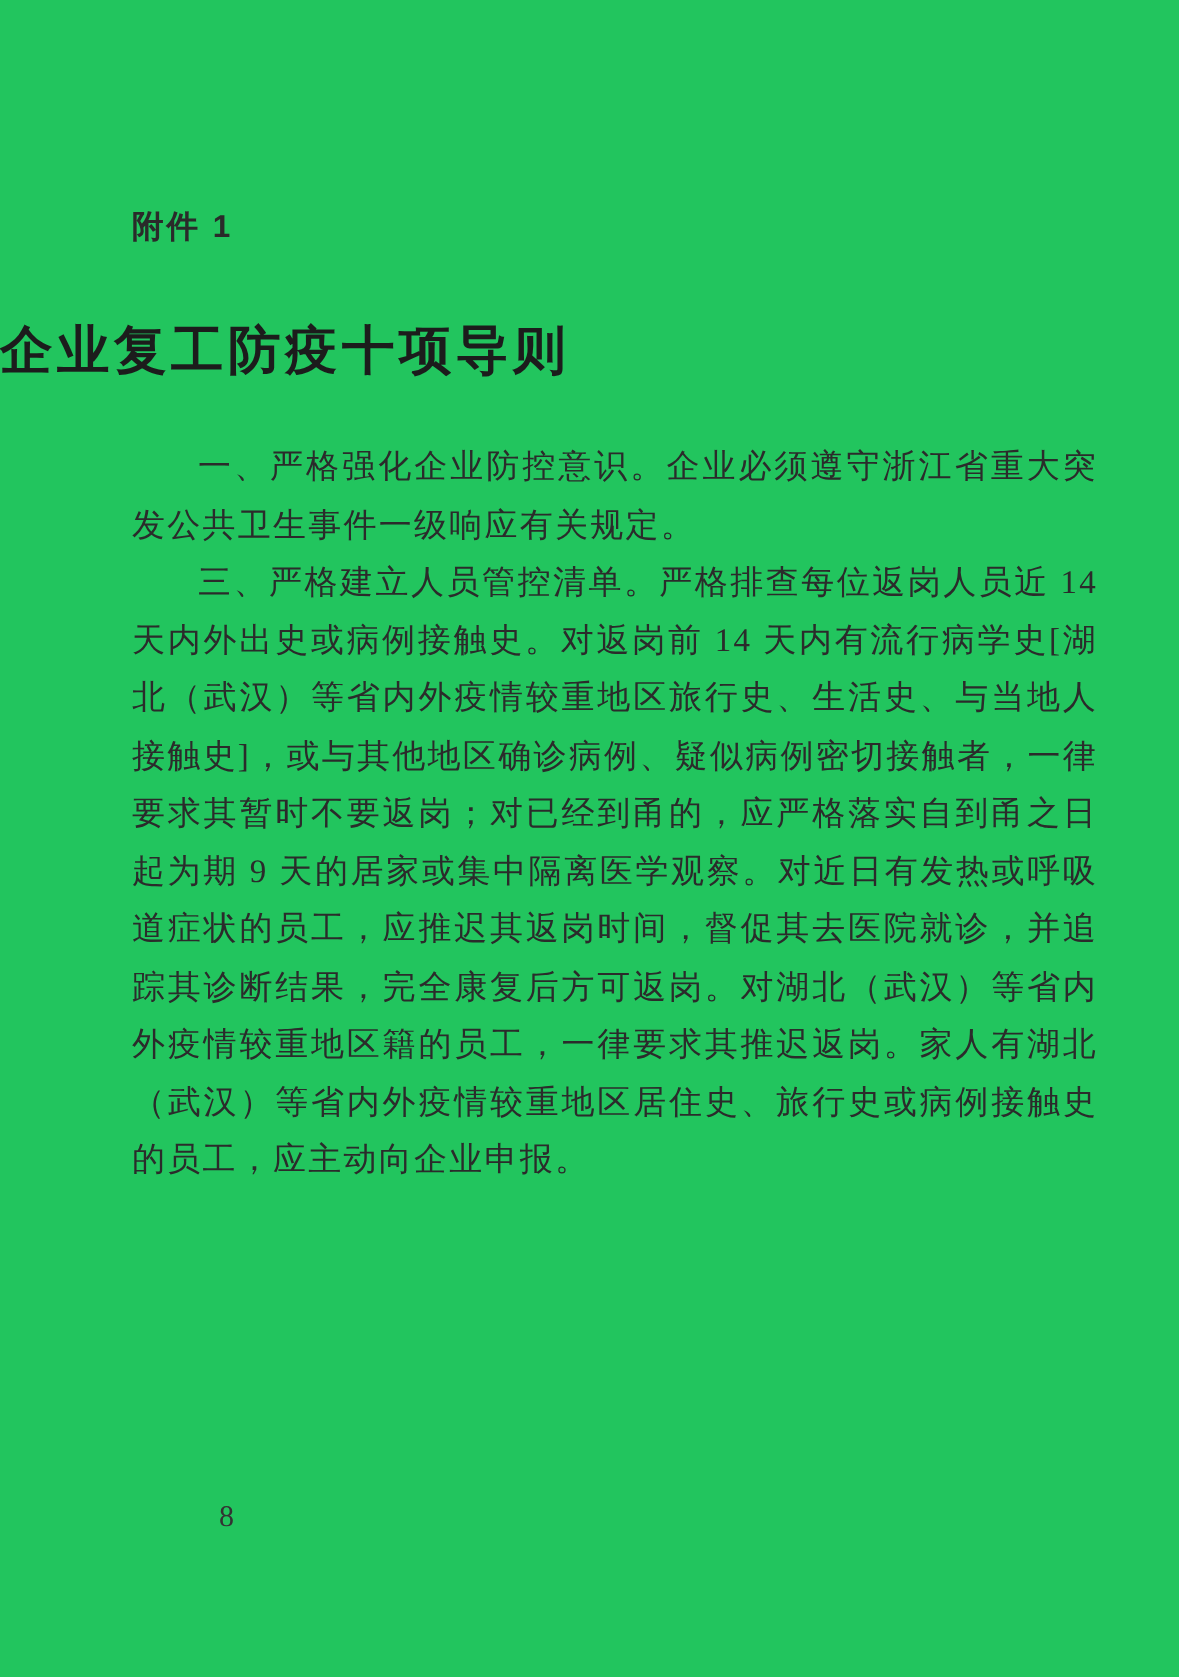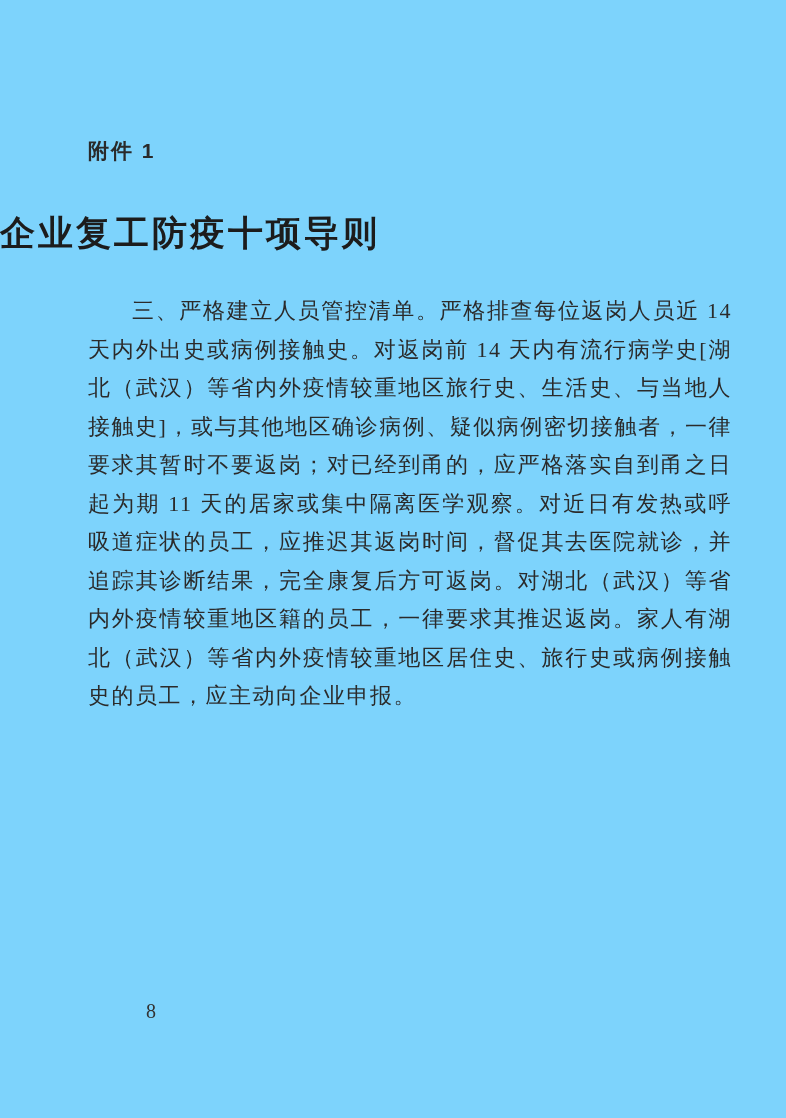--- a/index.html
+++ b/index.html
@@ -5,21 +5,21 @@
   html, body {
     margin: 0;
     padding: 0;
     background: #e8e8e8;
   }
   .page {
     position: relative;
     width: 786px;
     height: 1118px;
     margin: 0 auto;
-    background: #7dd3fc;
+    background: #22c55e;
     overflow: hidden;
     font-family: "Liberation Serif", "DejaVu Serif", serif;
     color: #262626;
   }
   .attachment-label {
     position: absolute;
     left: 88px;
     top: 137px;
     font-family: "Liberation Sans", "DejaVu Sans", sans-serif;
     font-weight: bold;
@@ -66,18 +66,19 @@
 </head>
 <body>
 
 <div class="page">
 
   <div class="attachment-label">附件 1</div>
 
   <h1 class="doc-title">企业复工防疫十项导则</h1>
 
   <div class="body-text">
-    <p>三、严格建立人员管控清单。严格排查每位返岗人员近 14 天内外出史或病例接触史。对返岗前 14 天内有流行病学史[湖北（武汉）等省内外疫情较重地区旅行史、生活史、与当地人接触史]，或与其他地区确诊病例、疑似病例密切接触者，一律要求其暂时不要返岗；对已经到甬的，应严格落实自到甬之日起为期 11 天的居家或集中隔离医学观察。对近日有发热或呼吸道症状的员工，应推迟其返岗时间，督促其去医院就诊，并追踪其诊断结果，完全康复后方可返岗。对湖北（武汉）等省内外疫情较重地区籍的员工，一律要求其推迟返岗。家人有湖北（武汉）等省内外疫情较重地区居住史、旅行史或病例接触史的员工，应主动向企业申报。</p>
+    <p>一、严格强化企业防控意识。企业必须遵守浙江省重大突发公共卫生事件一级响应有关规定。</p>
+    <p>三、严格建立人员管控清单。严格排查每位返岗人员近 14 天内外出史或病例接触史。对返岗前 14 天内有流行病学史[湖北（武汉）等省内外疫情较重地区旅行史、生活史、与当地人接触史]，或与其他地区确诊病例、疑似病例密切接触者，一律要求其暂时不要返岗；对已经到甬的，应严格落实自到甬之日起为期 9 天的居家或集中隔离医学观察。对近日有发热或呼吸道症状的员工，应推迟其返岗时间，督促其去医院就诊，并追踪其诊断结果，完全康复后方可返岗。对湖北（武汉）等省内外疫情较重地区籍的员工，一律要求其推迟返岗。家人有湖北（武汉）等省内外疫情较重地区居住史、旅行史或病例接触史的员工，应主动向企业申报。</p>
   </div>
 
   <div class="page-number">8</div>
 
 </div>
 
 </body></html>

